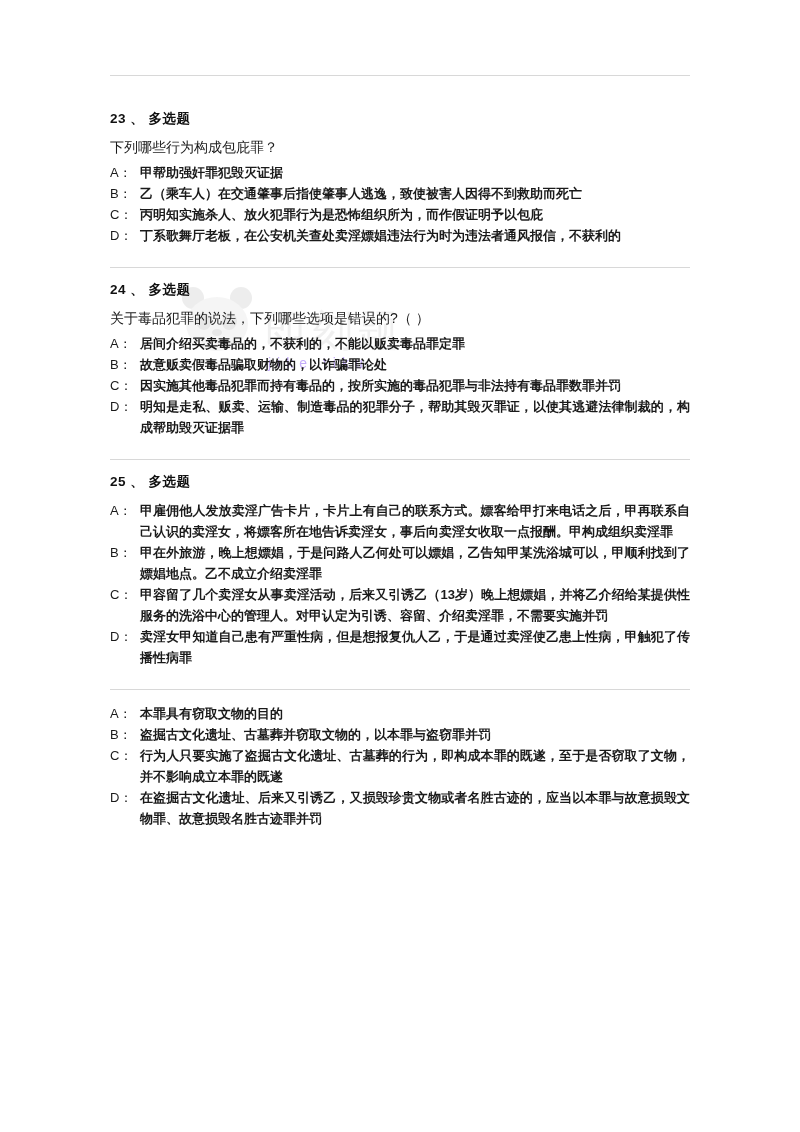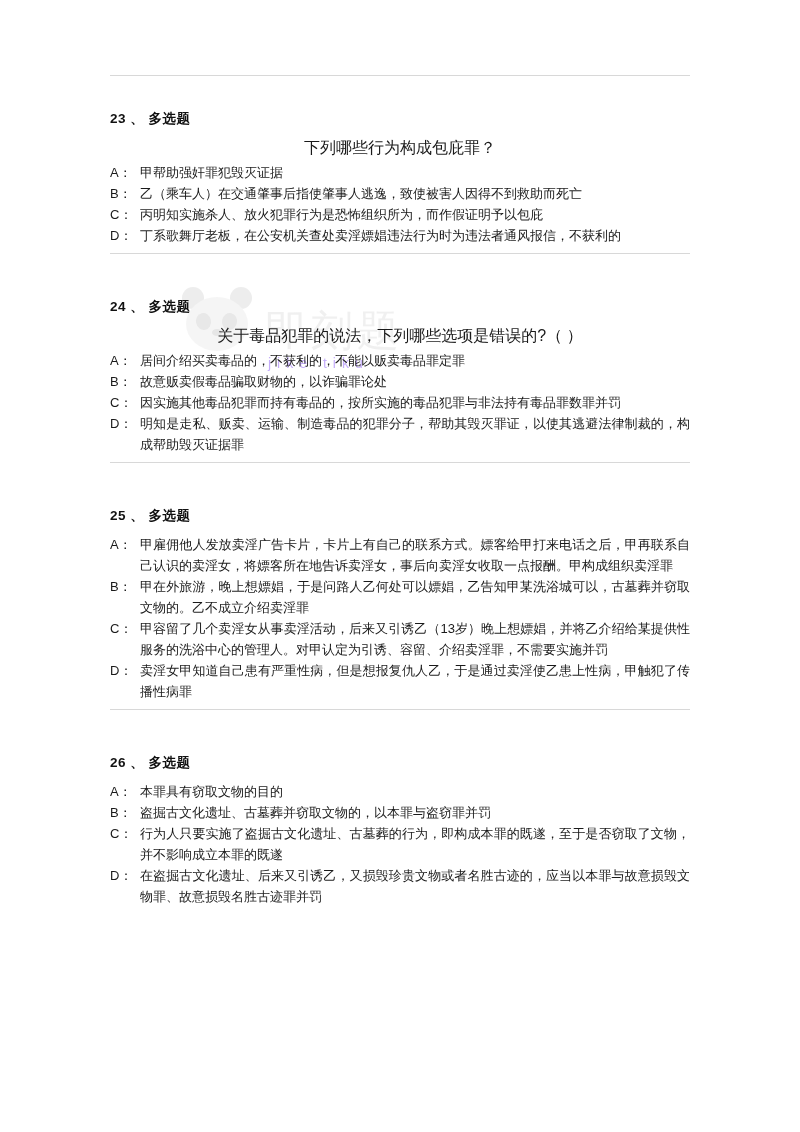--- a/index.html
+++ b/index.html
@@ -97,59 +97,59 @@
     top: 75px;
     border-top: 1px solid #d8d8d8;
   }
   .content {
     position: relative;
     z-index: 2;
     padding-top: 110px;
   }
   .question {
     position: relative;
-    padding-bottom: 8px;
-    margin-bottom: 44px;
+    padding-bottom: 22px;
+    margin-bottom: 13px;
   }
   .question::after {
     content: "";
     position: absolute;
     left: 0;
     right: 0;
     bottom: 0;
     border-bottom: 1px solid #d8d8d8;
   }
   .question.last::after { display: none; }
   .q-head {
     font-size: 13.5px;
     font-weight: bold;
     color: #111;
     margin-bottom: 9px;
     letter-spacing: 0.5px;
   }
   .q-stem {
-    font-size: 16px;
+    font-size: 14px;
     line-height: 21px;
     margin-bottom: 4px;
     color: #1a1a1a;
-    text-align: center;
   }
   .opt {
     display: flex;
     font-size: 13px;
     line-height: 21px;
     color: #1a1a1a;
   }
   .opt-key {
     flex: 0 0 auto;
     width: 30px;
   }
   .opt-text {
     flex: 1 1 auto;
     text-align: justify;
+    font-weight: bold;
   }
 </style>
 </head>
 <body>
 
 <div class="page">
 
   <div class="top-rule"></div>
 
   <div class="watermark">
@@ -210,34 +210,33 @@
     </div>
 
     <div class="question">
       <div class="q-head">25 、 多选题</div>
       <div class="opt">
         <div class="opt-key">A：</div>
         <div class="opt-text">甲雇佣他人发放卖淫广告卡片，卡片上有自己的联系方式。嫖客给甲打来电话之后，甲再联系自己认识的卖淫女，将嫖客所在地告诉卖淫女，事后向卖淫女收取一点报酬。甲构成组织卖淫罪</div>
       </div>
       <div class="opt">
         <div class="opt-key">B：</div>
-        <div class="opt-text">甲在外旅游，晚上想嫖娼，于是问路人乙何处可以嫖娼，乙告知甲某洗浴城可以，古墓葬并窃取文物的。乙不成立介绍卖淫罪</div>
+        <div class="opt-text">甲在外旅游，晚上想嫖娼，于是问路人乙何处可以嫖娼，乙告知甲某洗浴城可以，甲顺利找到了嫖娼地点。乙不成立介绍卖淫罪</div>
       </div>
       <div class="opt">
         <div class="opt-key">C：</div>
         <div class="opt-text">甲容留了几个卖淫女从事卖淫活动，后来又引诱乙（13岁）晚上想嫖娼，并将乙介绍给某提供性服务的洗浴中心的管理人。对甲认定为引诱、容留、介绍卖淫罪，不需要实施并罚</div>
       </div>
       <div class="opt">
         <div class="opt-key">D：</div>
         <div class="opt-text">卖淫女甲知道自己患有严重性病，但是想报复仇人乙，于是通过卖淫使乙患上性病，甲触犯了传播性病罪</div>
       </div>
     </div>
 
     <div class="question last">
-      <div class="q-head">26 、 多选题</div>
       <div class="opt">
         <div class="opt-key">A：</div>
         <div class="opt-text">本罪具有窃取文物的目的</div>
       </div>
       <div class="opt">
         <div class="opt-key">B：</div>
         <div class="opt-text">盗掘古文化遗址、古墓葬并窃取文物的，以本罪与盗窃罪并罚</div>
       </div>
       <div class="opt">
         <div class="opt-key">C：</div>

